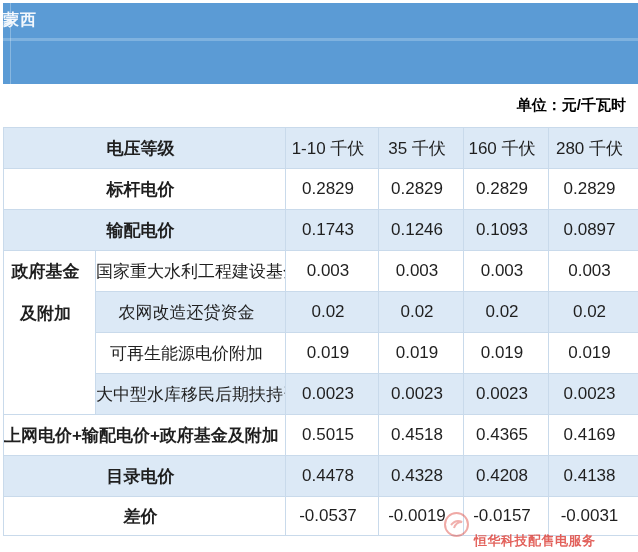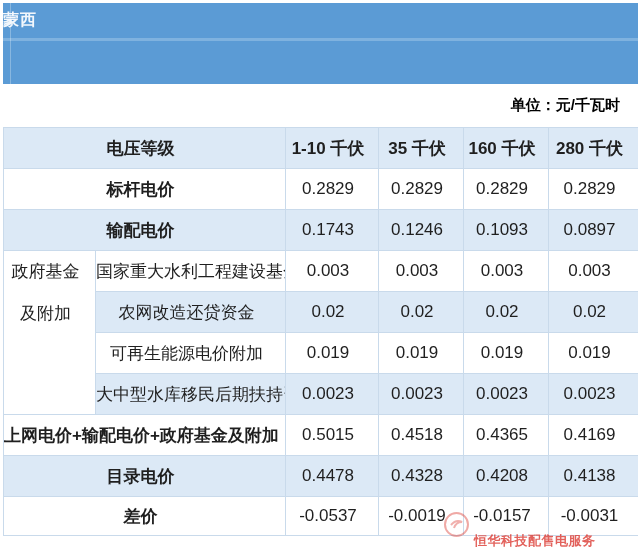--- a/index.html
+++ b/index.html
@@ -25,46 +25,46 @@
     color:#f2f7fc;font-weight:bold;font-size:16px;letter-spacing:1px;
   }
   .title-sep{height:3px;background:#7FB2DF;}
   .band{height:43px;background:var(--header-blue);}
   .head-vline{
     position:absolute;left:7px;top:0;width:1px;height:81px;
     background:rgba(255,255,255,0.28);
   }
   .unit-row{
     height:43px;display:flex;align-items:center;justify-content:flex-end;
-    padding-right:18px;font-weight:bold;font-size:15px;color:#000;
+    padding-right:12px;font-weight:bold;font-size:15px;color:#000;
   }
   table.price{
     border-collapse:collapse;table-layout:fixed;width:635px;
   }
   table.price td{
     border:1px solid var(--border);
     height:41px;box-sizing:border-box;
     font-size:17px;color:var(--text-dark);
     text-align:center;padding:0 8px 0 0;
     white-space:nowrap;overflow:hidden;
   }
   tr.alt td{background:var(--row-alt);}
   td.lbl{
     text-align:left;padding:0 4px 0 10px;
     font-weight:bold;font-size:15px;color:#000;
   }
   td.sublbl{
     text-align:left;padding:0 4px 0 8px;
     font-weight:normal;font-size:13px;color:#202020;
   }
-  td.hdrval{font-size:16px;font-weight:bold;}
+  td.hdrval{font-size:16px;}
   td.fund-cell{
     background:#ffffff !important;
     vertical-align:top;text-align:center;
-    font-weight:normal;font-size:15px;color:#000;
+    font-weight:bold;font-size:15px;color:#000;
     padding:0;line-height:42px;
   }
   tr.last td{height:39px;}
   td.diff{color:var(--diff-red);}
   .watermark{
     position:absolute;left:443px;top:503px;width:195px;height:46px;
     display:flex;align-items:center;pointer-events:none;
     color:var(--watermark-red);opacity:0.78;
   }
   .watermark .stamp{flex:0 0 auto;margin-right:4px;}

